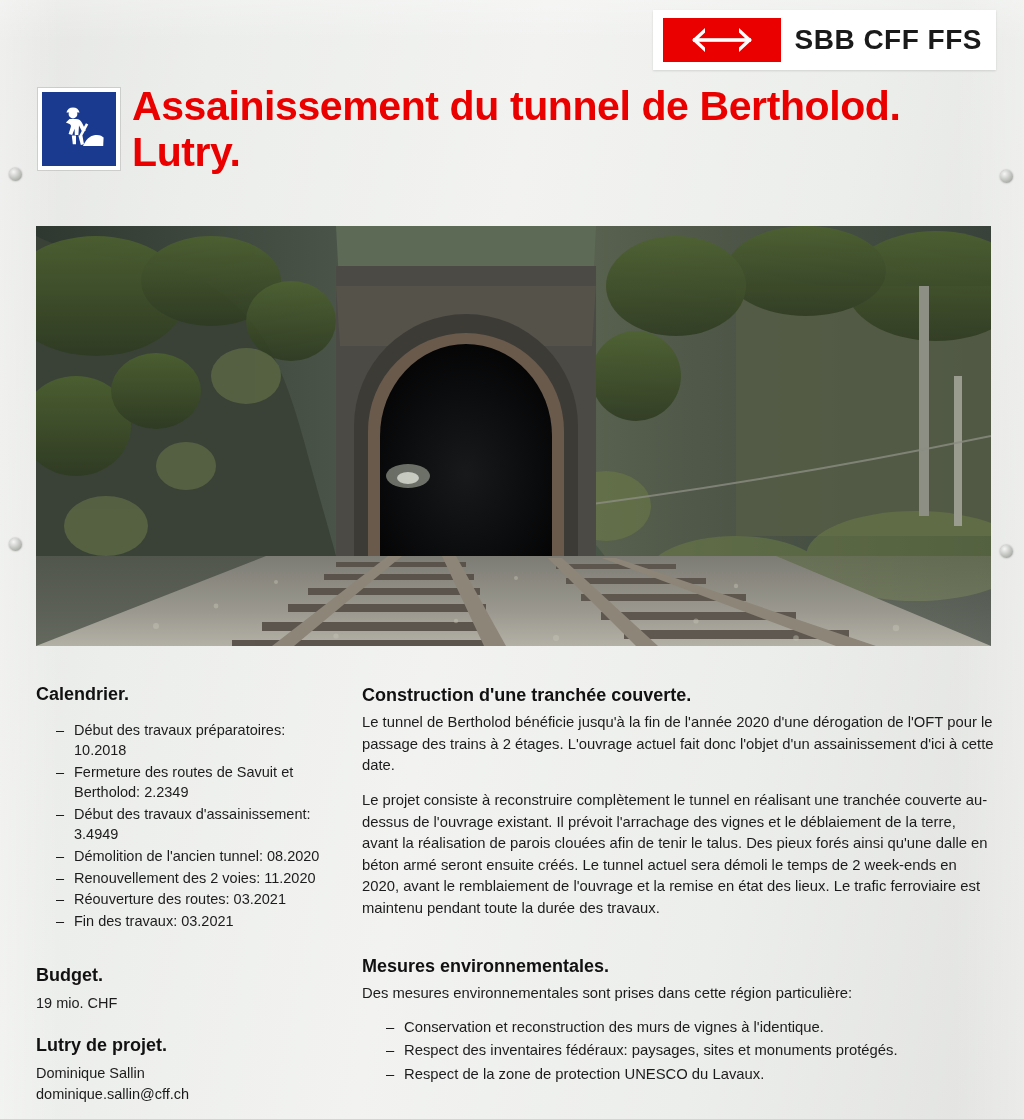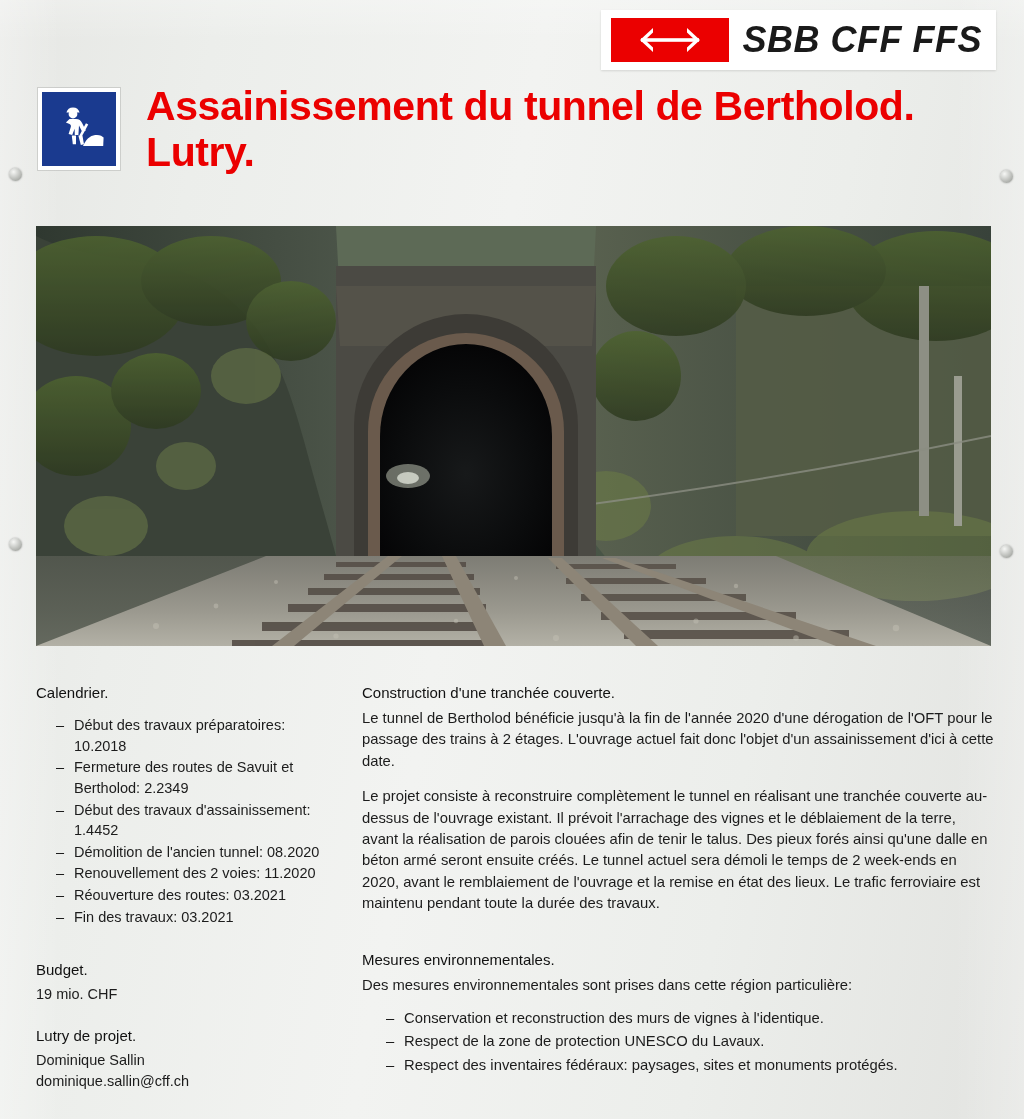--- a/index.html
+++ b/index.html
@@ -54,36 +54,35 @@
     width: 118px;
     height: 44px;
     display: flex;
     align-items: center;
     justify-content: center;
   }
   .sbb-mark svg { display: block; }
   .sbb-text {
     font-family: "Liberation Sans", sans-serif;
     font-weight: bold;
-    font-size: 36px;
+    font-size: 28px;
     letter-spacing: 0.5px;
     color: #1a1a1a;
     line-height: 1;
     white-space: nowrap;
-    font-style: italic;
   }
 
   
   .title-row {
     position: absolute;
     left: 38px; top: 88px;
     right: 30px;
     display: flex;
     align-items: flex-start;
-    gap: 26px;
+    gap: 12px;
   }
   .works-sign {
     width: 82px; height: 82px;
     background: #1a3a8f;
     border: 4px solid #ffffff;
     flex: 0 0 auto;
     position: relative;
     box-shadow: 0 0 0 1px rgba(0,0,0,0.12);
   }
   .works-sign svg { position: absolute; left: 50%; top: 50%; transform: translate(-50%,-50%); }
@@ -117,22 +116,22 @@
   }
   .col-right {
     position: absolute;
     left: 362px; top: 682px;
     width: 632px;
     color: #1c1c1c;
     font-size: 14.8px;
     line-height: 1.45;
   }
   h3.sec {
-    font-size: 15px;
-    font-weight: normal;
+    font-size: 18px;
+    font-weight: bold;
     margin: 0 0 4px 0;
     color: #111;
   }
   .col-left ul, .col-right ul {
     list-style: none;
     margin: 12px; padding: 0;
   }
   .col-left li, .col-right li {
     position: relative;
     padding-left: 26px;
@@ -323,21 +322,21 @@
         <circle cx="700" cy="360" r="2.2"></circle>
       </g>
     </svg>
   </div>
 
   <div class="col-left">
     <h3 class="sec">Calendrier.</h3>
     <ul>
       <li>Début des travaux préparatoires: 10.2018</li>
       <li>Fermeture des routes de Savuit et Bertholod: 2.2349</li>
-      <li>Début des travaux d'assainissement: 1.4452</li>
+      <li>Début des travaux d'assainissement: 3.4949</li>
       <li>Démolition de l'ancien tunnel: 08.2020</li>
       <li>Renouvellement des 2 voies: 11.2020</li>
       <li>Réouverture des routes: 03.2021</li>
       <li>Fin des travaux: 03.2021</li>
     </ul>
 
     <div class="block-gap"></div>
 
     <h3 class="sec">Budget.</h3>
     <p class="budget-val">19 mio. CHF</p>
@@ -353,17 +352,17 @@
     <h3 class="sec">Construction d'une tranchée couverte.</h3>
     <p class="para">Le tunnel de Bertholod bénéficie jusqu'à la fin de l'année 2020 d'une dérogation de l'OFT pour le passage des trains à 2 étages. L'ouvrage actuel fait donc l'objet d'un assainissement d'ici à cette date.</p>
     <p class="para">Le projet consiste à reconstruire complètement le tunnel en réalisant une tranchée couverte au-dessus de l'ouvrage existant. Il prévoit l'arrachage des vignes et le déblaiement de la terre, avant la réalisation de parois clouées afin de tenir le talus. Des pieux forés ainsi qu'une dalle en béton armé seront ensuite créés. Le tunnel actuel sera démoli le temps de 2 week-ends en 2020, avant le remblaiement de l'ouvrage et la remise en état des lieux. Le trafic ferroviaire est maintenu pendant toute la durée des travaux.</p>
 
     <div class="block-gap"></div>
 
     <h3 class="sec">Mesures environnementales.</h3>
     <p class="para last">Des mesures environnementales sont prises dans cette région particulière:</p>
     <ul class="env-list">
       <li>Conservation et reconstruction des murs de vignes à l'identique.</li>
+      <li>Respect des inventaires fédéraux: paysages, sites et monuments protégés.</li>
       <li>Respect de la zone de protection UNESCO du Lavaux.</li>
-      <li>Respect des inventaires fédéraux: paysages, sites et monuments protégés.</li>
     </ul>
   </div>
 </div>
 
 </body></html>

